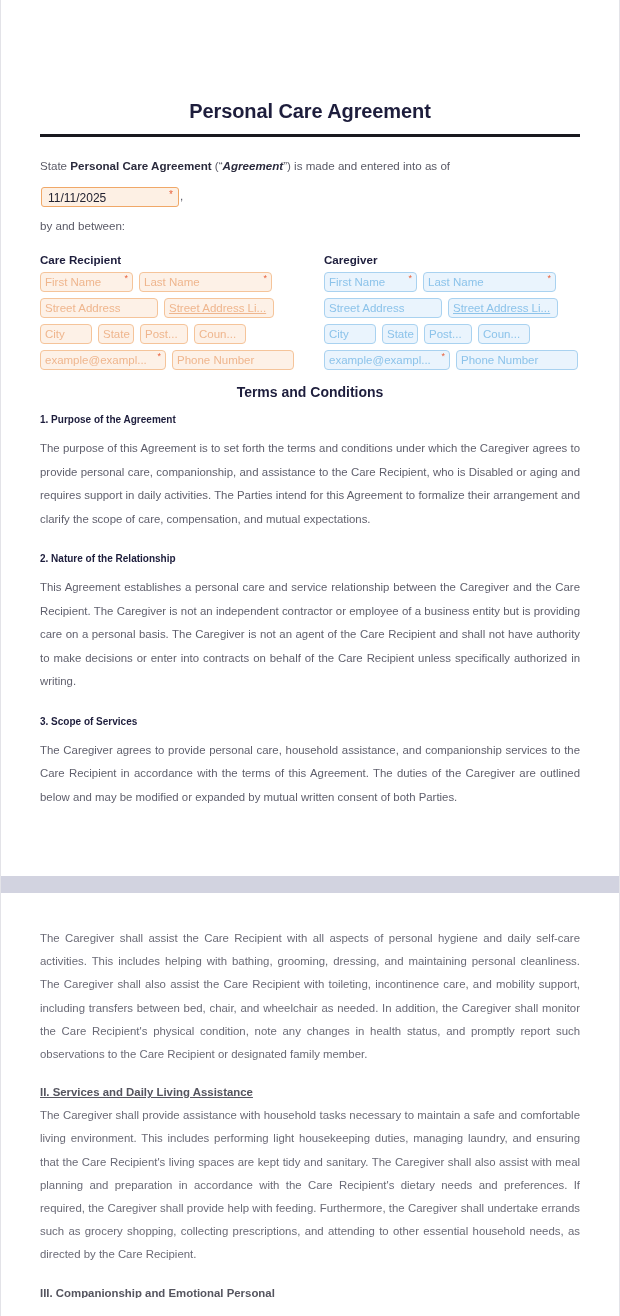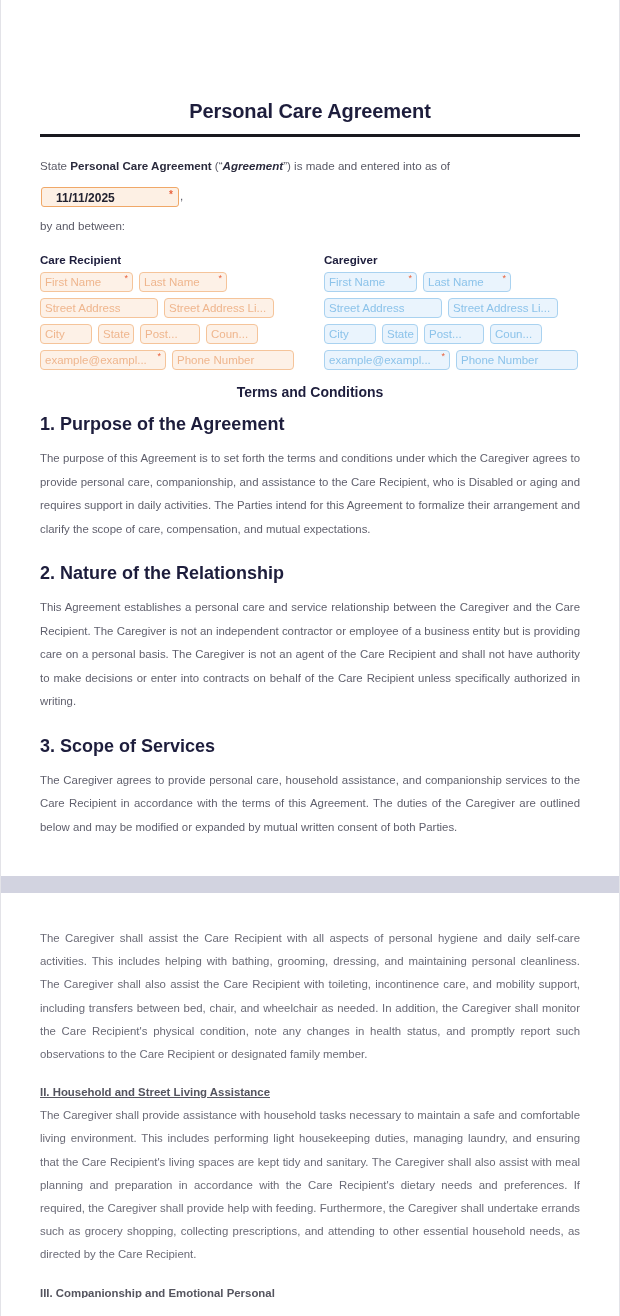--- a/index.html
+++ b/index.html
@@ -66,25 +66,24 @@
     display: inline-block;
     position: relative;
     width: 138px;
     height: 20px;
     line-height: 20px;
     vertical-align: middle;
     background: #fdf0e4;
     border: 1px solid #f0a868;
     border-radius: 3px;
     box-sizing: border-box;
-    padding: 0 14px;
+    padding: 0 6px;
     font-size: 12px;
     color: #222230;
     margin: 4px 1px;
-    font-weight: bold;
   }
   .date-field .req {
     position: absolute;
     right: 5px;
     top: 1px;
     color: #e8613c;
     font-size: 10px;
     line-height: 12px;
   }
 
@@ -134,40 +133,40 @@
   }
   
   .theme-blue .fld {
     background: #eaf4fd;
     border: 1px solid #a9d2f0;
     color: #8cc3ea;
   }
   .theme-blue .fld .req { color: #e8613c; }
 
   .w-name1 { width: 93px; }
-  .w-name2 { width: 88px; }
+  .w-name2 { width: 133px; }
   .w-addr1 { width: 118px; }
-  .w-addr2 { width: 110px; }
+  .w-addr2 { width: 110px; text-decoration: underline; }
   .w-city  { width: 52px; }
   .w-state { width: 36px; }
-  .w-post  { width: 60px; }
+  .w-post  { width: 48px; }
   .w-coun  { width: 52px; }
   .w-email { width: 126px; }
   .w-phone { width: 122px; }
 
   
   .terms-title {
     text-align: center;
     font-size: 14px;
     font-weight: bold;
     color: #1d1d3c;
     margin: 8px 0 14px 0;
   }
   h3.sec-head {
-    font-size: 18px;
+    font-size: 10px;
     font-weight: bold;
     color: #1d1d3c;
     margin: 0 0 12px 0;
   }
   p.body-text {
     font-size: 11.4px;
     color: #5f5f6c;
     line-height: 23.5px;
     text-align: justify;
     margin: 0 0 22px 0;
@@ -273,20 +272,20 @@
     <p class="body-text">The Caregiver agrees to provide personal care, household assistance, and companionship services to the Care Recipient in accordance with the terms of this Agreement. The duties of the Caregiver are outlined below and may be modified or expanded by mutual written consent of both Parties.</p>
 
   </div>
 
   <div class="page-gap"></div>
 
   <div class="page page-two">
 
     <p class="sub-body">The Caregiver shall assist the Care Recipient with all aspects of personal hygiene and daily self-care activities. This includes helping with bathing, grooming, dressing, and maintaining personal cleanliness. The Caregiver shall also assist the Care Recipient with toileting, incontinence care, and mobility support, including transfers between bed, chair, and wheelchair as needed. In addition, the Caregiver shall monitor the Care Recipient's physical condition, note any changes in health status, and promptly report such observations to the Care Recipient or designated family member.</p>
 
-    <div class="sub-head">II. Household and Street Living Assistance</div>
+    <div class="sub-head">II. Services and Daily Living Assistance</div>
     <p class="sub-body">The Caregiver shall provide assistance with household tasks necessary to maintain a safe and comfortable living environment. This includes performing light housekeeping duties, managing laundry, and ensuring that the Care Recipient's living spaces are kept tidy and sanitary. The Caregiver shall also assist with meal planning and preparation in accordance with the Care Recipient's dietary needs and preferences. If required, the Caregiver shall provide help with feeding. Furthermore, the Caregiver shall undertake errands such as grocery shopping, collecting prescriptions, and attending to other essential household needs, as directed by the Care Recipient.</p>
 
     <div class="sub-head clipped">III. Companionship and Emotional Personal</div>
 
   </div>
 
 </div>
 
 </body></html>

